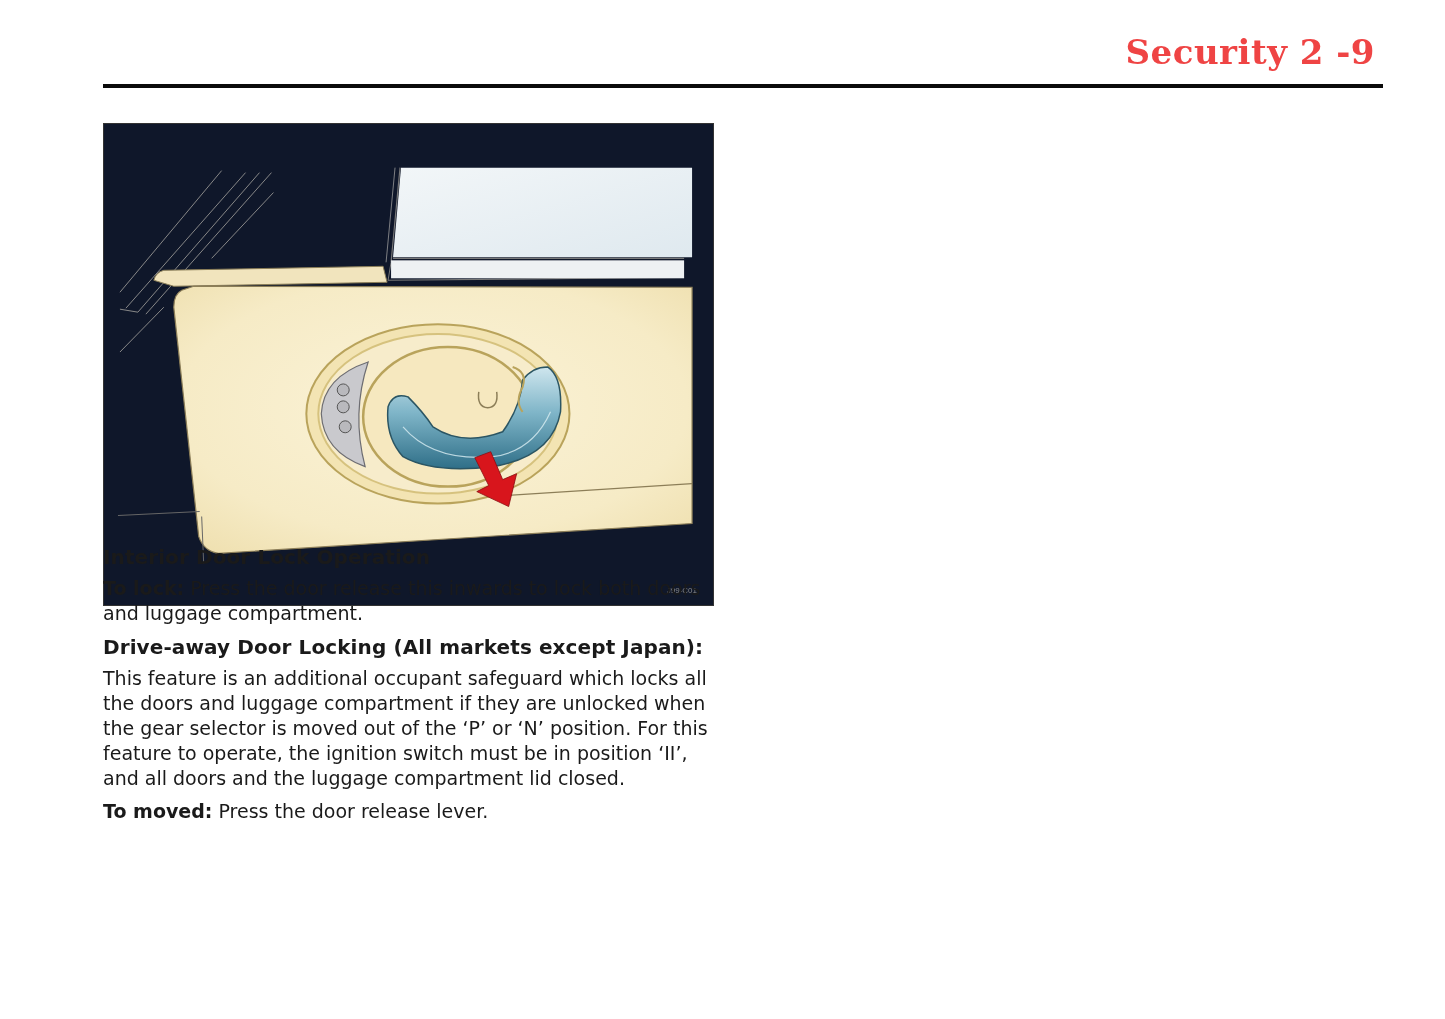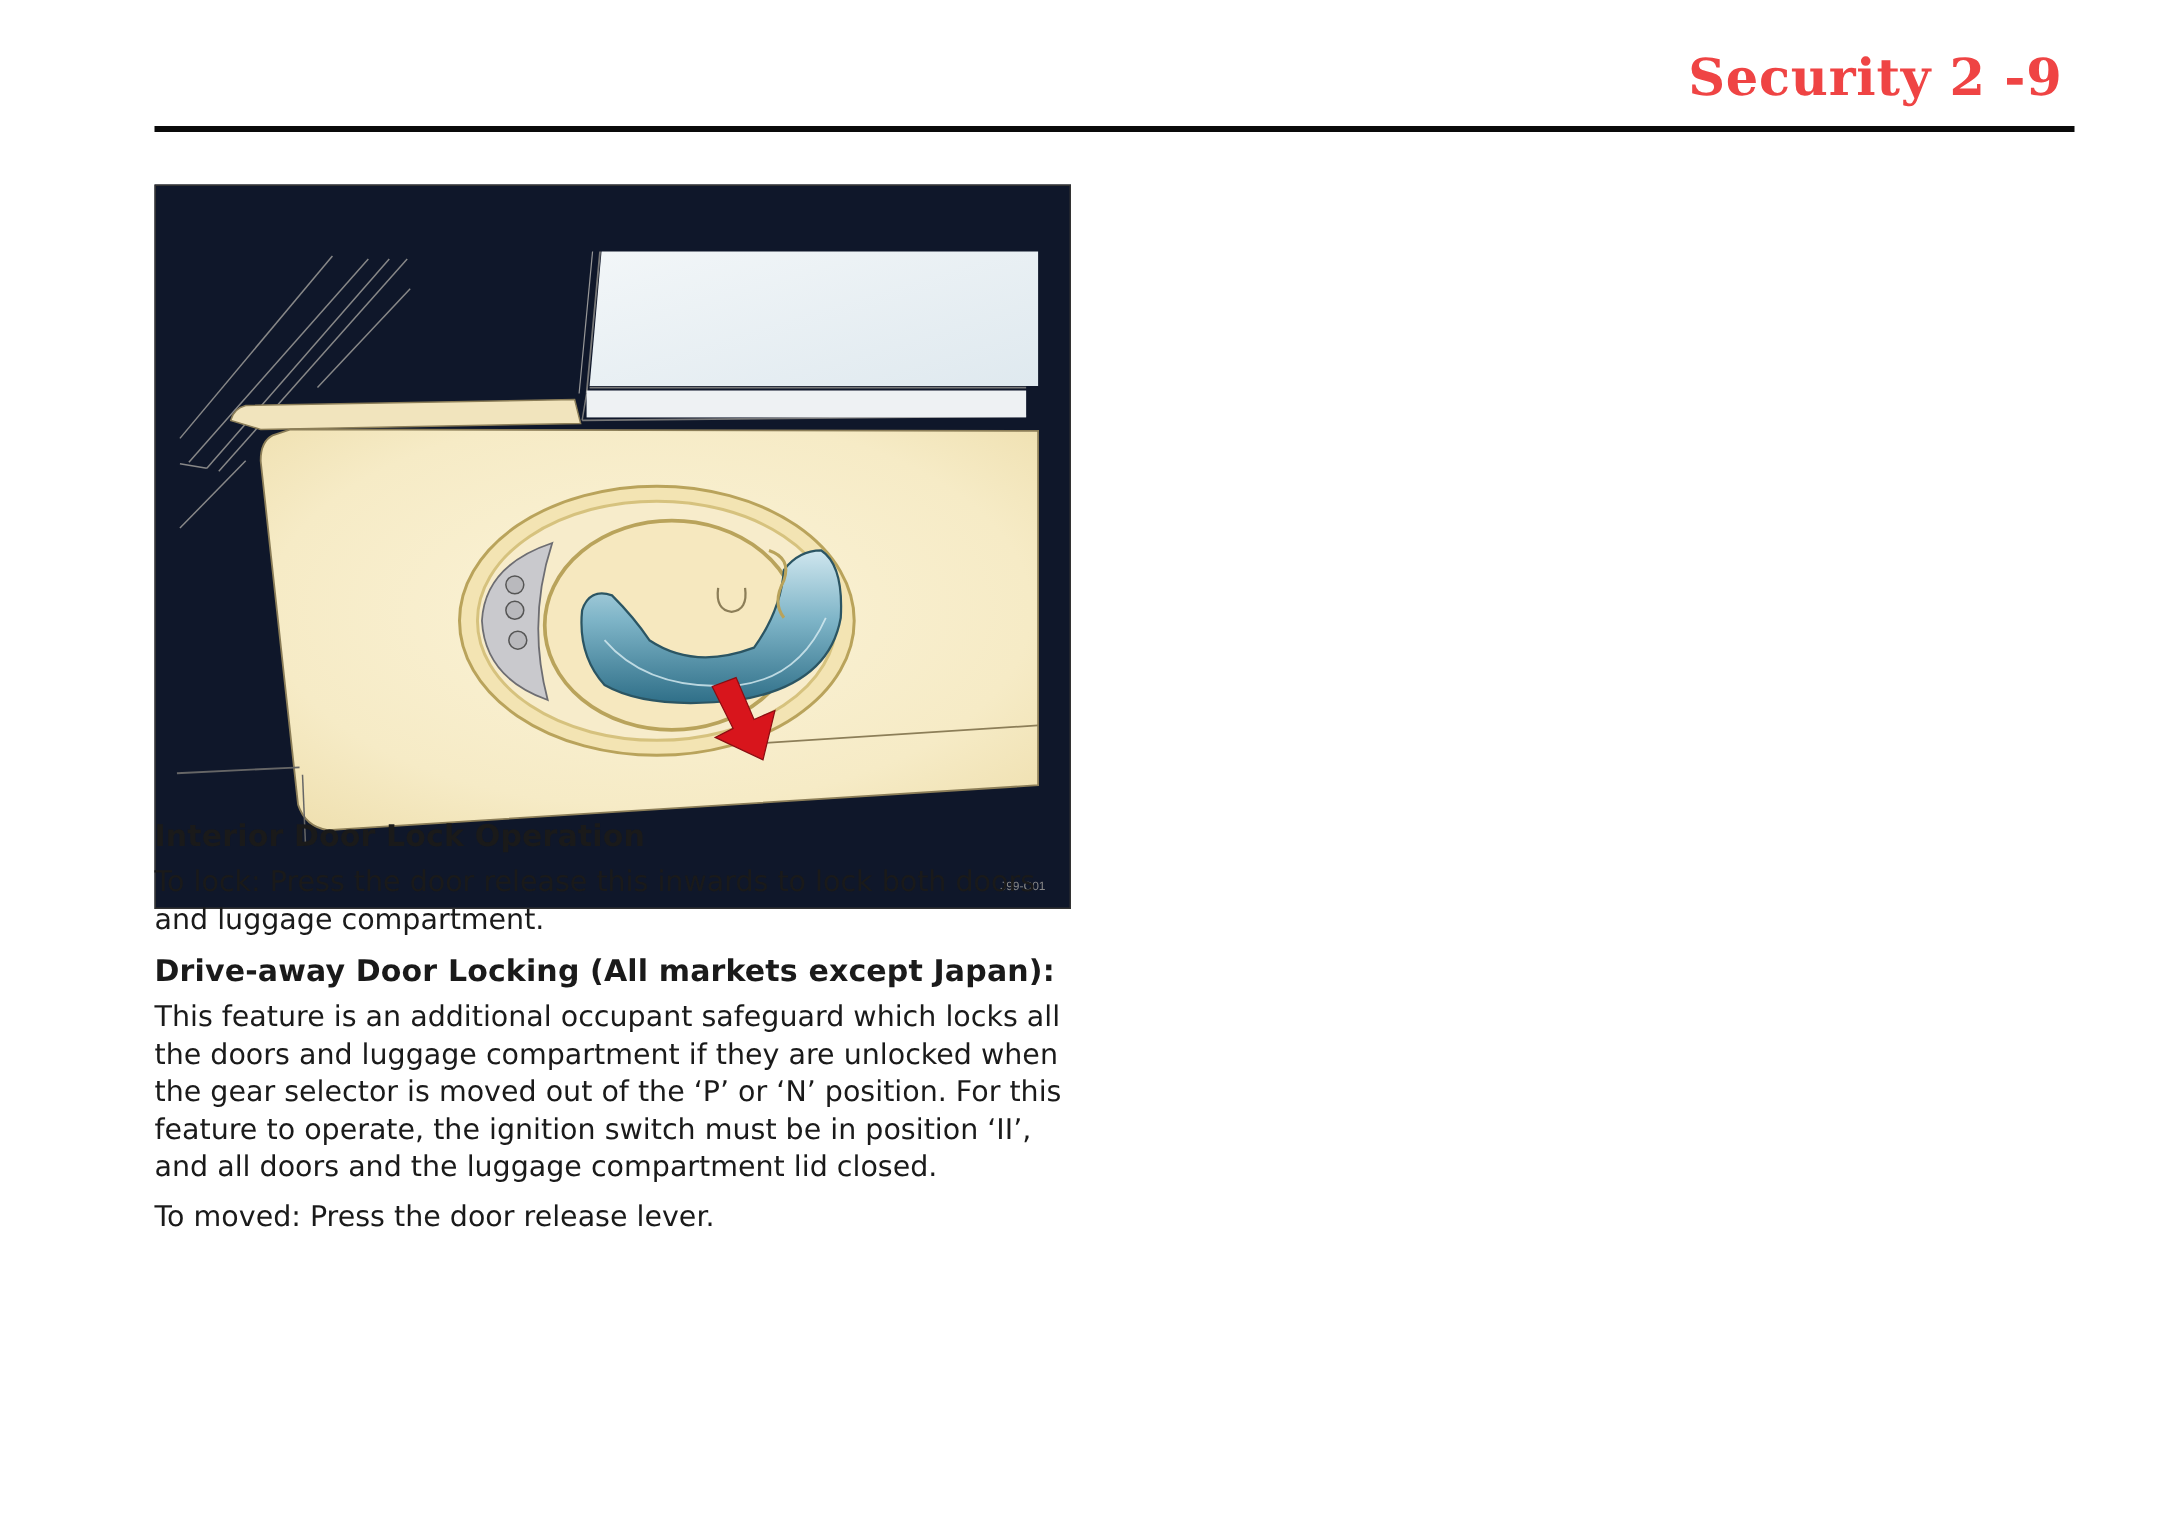--- a/index.html
+++ b/index.html
@@ -11,21 +11,21 @@
   .header-rule { position: absolute; left: 0; right: 0; top: 54px; height: 4px; background: #0a0a0a; }
   .figure { position: absolute; left: 103px; top: 123px; width: 611px; height: 483px;
             border: 1.5px solid #333; background: #0f172a; overflow: hidden; box-sizing: border-box; }
   .figure svg { display: block; width: 100%; height: 100%; }
   .figure-code { position: absolute; right: 16px; bottom: 10px; font-size: 8px; color: #888;
                  font-family: "Liberation Sans", sans-serif; }
   .content { position: absolute; left: 103px; top: 544px; width: 620px;
              font-family: "DejaVu Sans", "Liberation Sans", sans-serif; font-size: 19px; line-height: 25px; color: #1a1a1a; }
   .content h2 { margin: 0 0 6px 0; font-size: 20px; font-weight: bold; line-height: 26px; letter-spacing: 0.1px; }
   .content p { margin: 0 0 8px 0; }
-  .content b { font-weight: normal; }
+  .content b { font-weight: bold; }
   .condensed { letter-spacing: -0.6px; }
 </style>
 </head>
 <body>
 
 <div class="page-header">
   <div class="page-title">Security 2 -9</div>
   <div class="header-rule"></div>
 </div>
 

